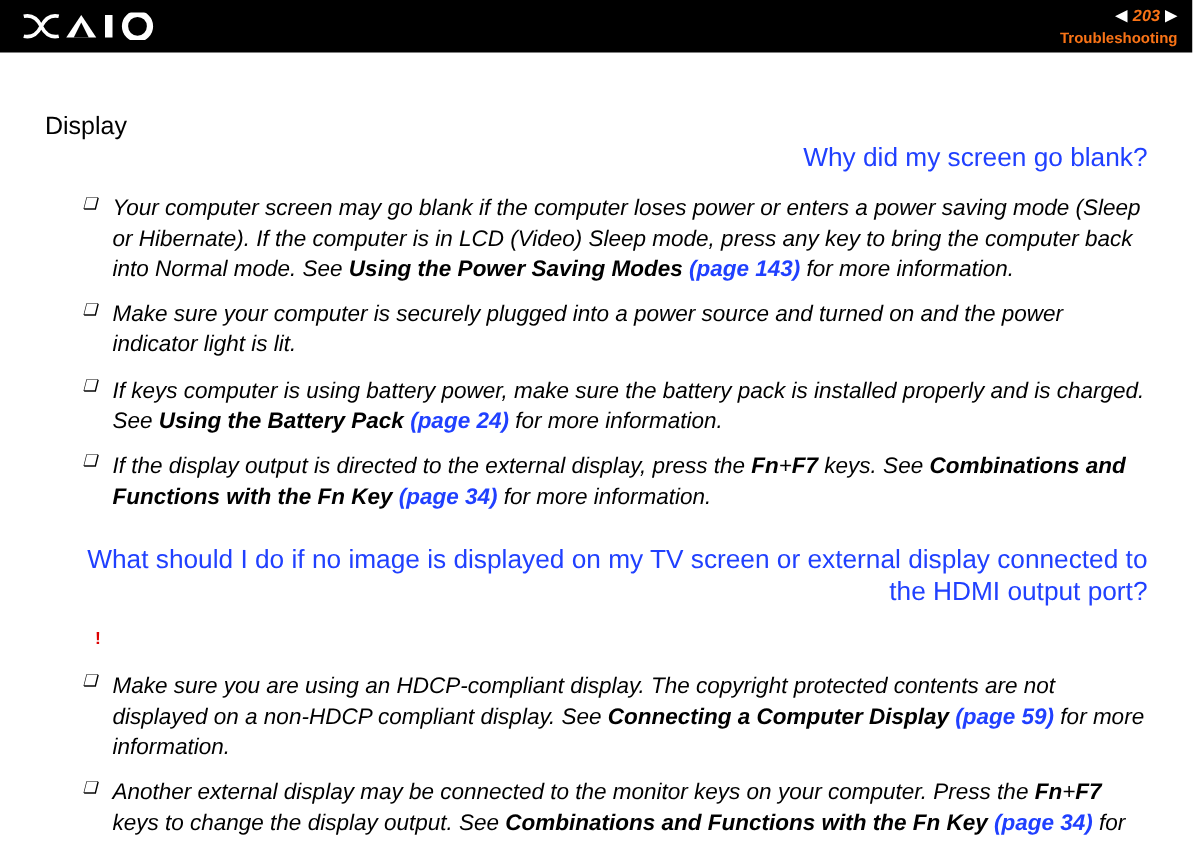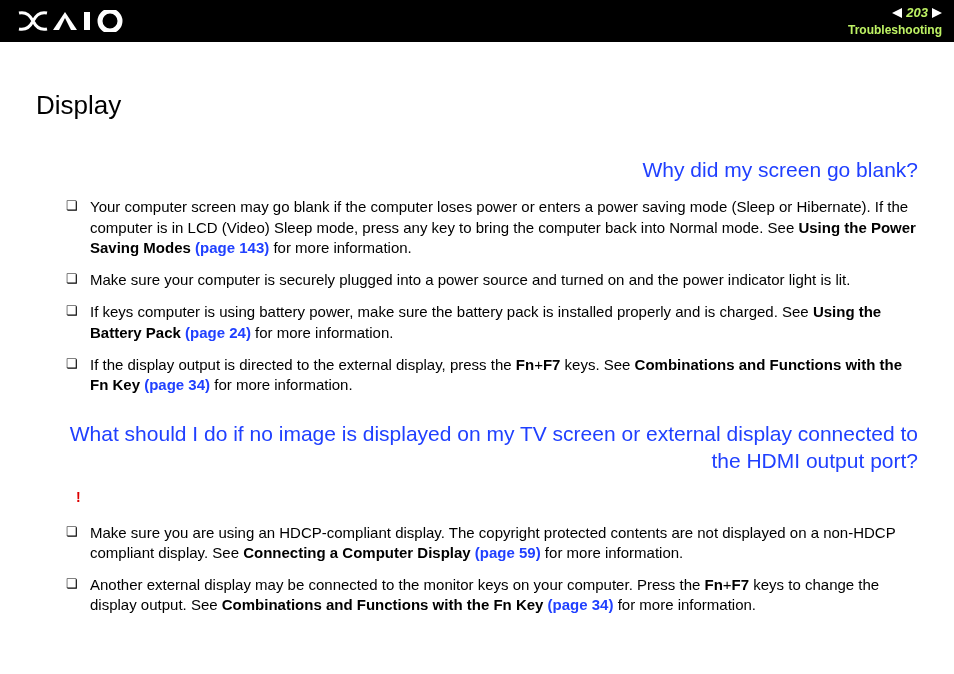--- a/index.html
+++ b/index.html
@@ -11,21 +11,21 @@
     color: #000;
     overflow: hidden;
   }
   .header {
     background: #000;
     height: 42px;
     display: flex;
     justify-content: space-between;
     align-items: center;
     padding: 0 12px 0 18px;
-    color: #bef264;
+    color: #f97316;
   }
   .logo {
     display: flex;
     align-items: center;
     gap: 0;
   }
   .logo svg { display: block; }
   .header-right {
     text-align: right;
     font-size: 12px;
@@ -45,43 +45,44 @@
     border-top: 5px solid transparent;
     border-bottom: 5px solid transparent;
   }
   .page-nav .tri-left { border-right: 10px solid #fff; }
   .page-nav .tri-right { border-left: 10px solid #fff; }
   .section-label { font-weight: bold; font-size: 12px; margin-top: 2px; text-align: right; }
   .content {
     padding: 48px 36px 20px 36px;
   }
   h1.section-title {
-    font-size: 26px;
+    font-size: 20px;
     font-weight: normal;
-    margin-bottom: 36px;
+    margin-bottom: 1px;
   }
   h2.question {
     color: #2040ff;
     font-size: 21px;
     font-weight: normal;
     margin-bottom: 14px;
     line-height: 1.25;
     text-align: right;
   }
   h2.question.q2 { margin-top: 26px; }
   ul.bullet-list {
     list-style: none;
     margin-left: 30px;
   }
   ul.bullet-list li {
     position: relative;
-    font-size: 15px;
+    font-size: 18px;
     line-height: 1.35;
     margin-bottom: 12px;
     padding-left: 24px;
+    font-style: italic;
   }
   ul.bullet-list li::before {
     content: "❏";
     position: absolute;
     left: 0;
     top: 0;
     font-size: 13px;
   }
   .bold { font-weight: bold; }
   .link { color: #2040ff; font-weight: bold; }

